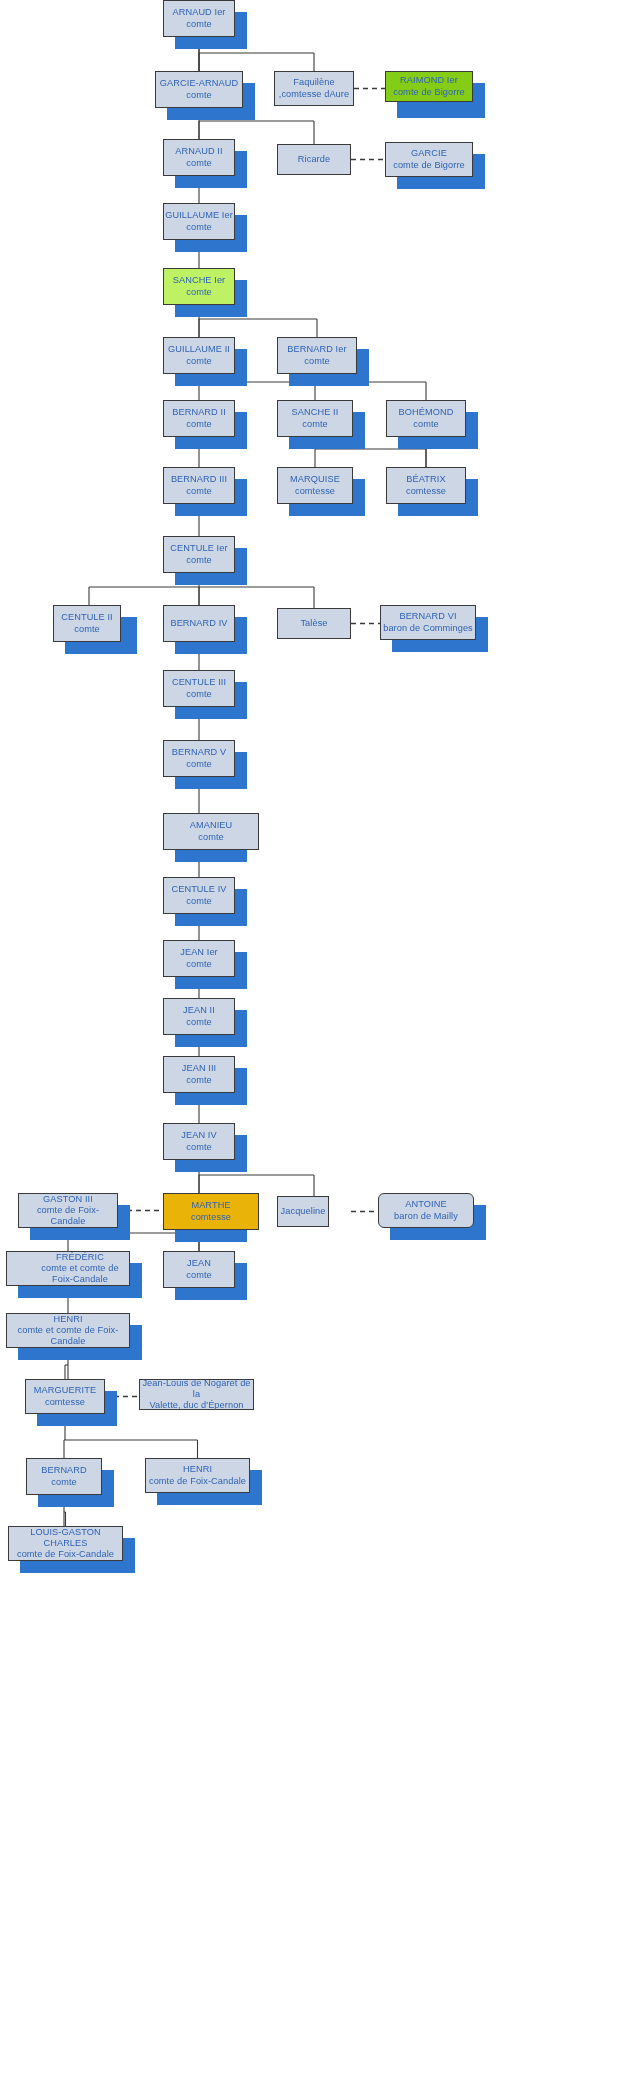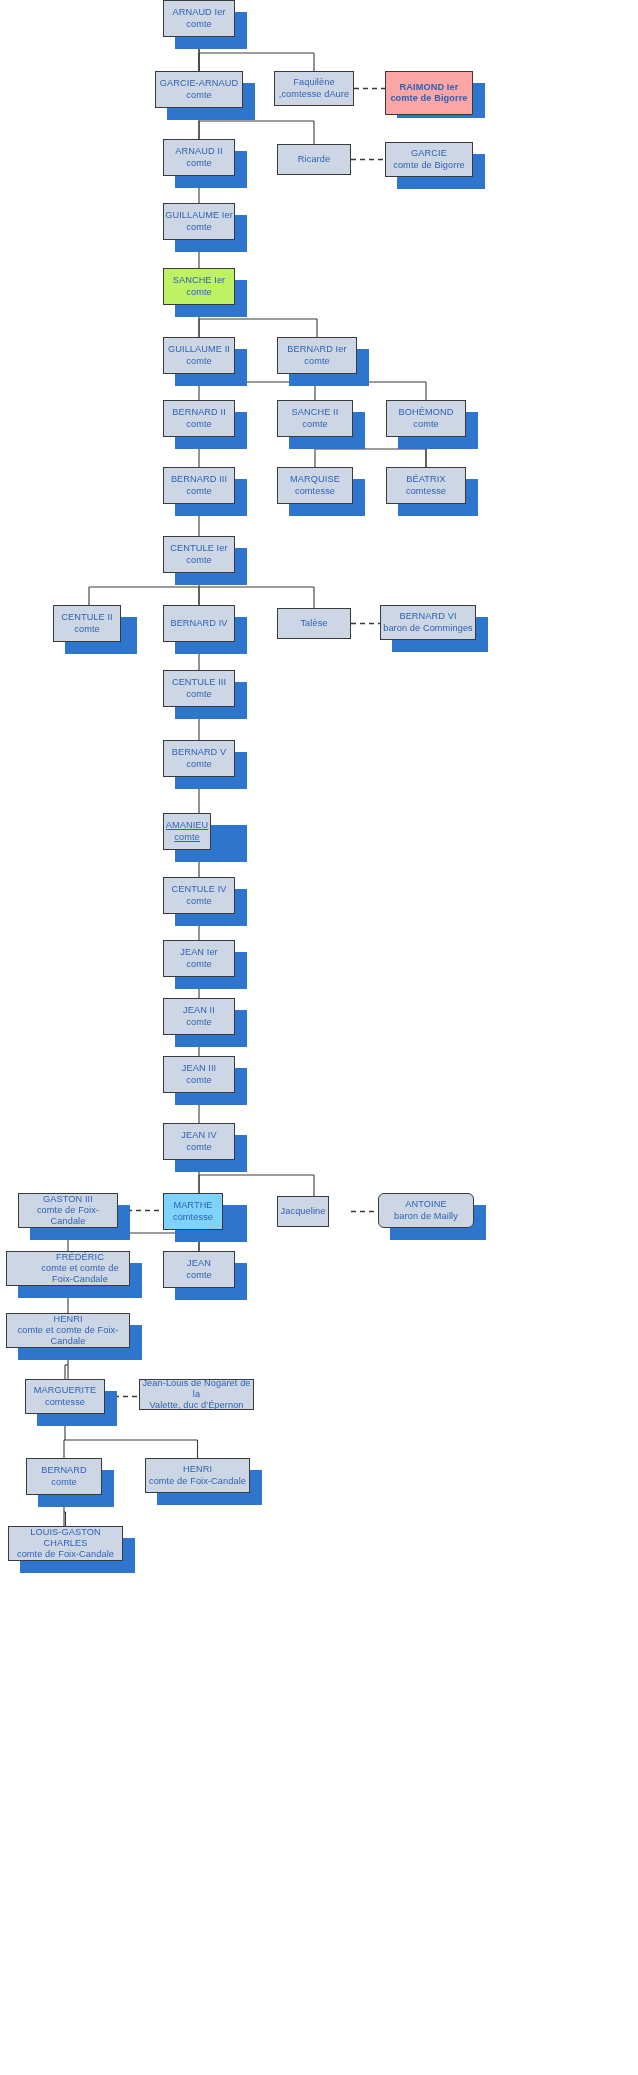--- a/index.html
+++ b/index.html
@@ -131,21 +131,21 @@
       <div class="shadow" style="left: 167px; top: 83px; width: 88px; height: 37px; background: rgb(46, 118, 205);"></div>
       <div class="node" style="left: 155px; top: 71px; width: 88px; height: 37px; background: rgb(204, 214, 229); border-color: rgb(58, 58, 58); color: rgb(47, 98, 181);">
         <span class="ln">GARCIE-ARNAUD</span>
         <span class="ln">comte</span>
       </div>
       <div class="node" style="left: 274px; top: 71px; width: 80px; height: 35px; background: rgb(204, 214, 229); border-color: rgb(58, 58, 58); color: rgb(47, 98, 181);">
         <span class="ln">Faquilène</span>
         <span class="ln">,comtesse dAure</span>
       </div>
       <div class="shadow" style="left: 397px; top: 83px; width: 88px; height: 35px; background: rgb(46, 118, 205);"></div>
-      <div class="node" style="left: 385px; top: 71px; width: 88px; height: 44px; background: #fca5a5; border-color: rgb(58, 58, 58); color: rgb(47, 98, 181); font-weight: bold;">
+      <div class="node" style="left: 385px; top: 71px; width: 88px; height: 31px; background: #84cc16; border-color: rgb(58, 58, 58); color: rgb(47, 98, 181);">
         <span class="ln">RAIMOND Ier</span>
         <span class="ln">comte de Bigorre</span>
       </div>
       <div class="shadow" style="left: 175px; top: 151px; width: 72px; height: 37px; background: rgb(46, 118, 205);"></div>
       <div class="node" style="left: 163px; top: 139px; width: 72px; height: 37px; background: rgb(204, 214, 229); border-color: rgb(58, 58, 58); color: rgb(47, 98, 181);">
         <span class="ln">ARNAUD II</span>
         <span class="ln">comte</span>
       </div>
       <div class="node" style="left: 277px; top: 144px; width: 74px; height: 31px; background: rgb(204, 214, 229); border-color: rgb(58, 58, 58); color: rgb(47, 98, 181);">
         <span class="ln">Ricarde</span>
@@ -231,21 +231,21 @@
       <div class="node" style="left: 163px; top: 670px; width: 72px; height: 37px; background: rgb(204, 214, 229); border-color: rgb(58, 58, 58); color: rgb(47, 98, 181);">
         <span class="ln">CENTULE III</span>
         <span class="ln">comte</span>
       </div>
       <div class="shadow" style="left: 175px; top: 752px; width: 72px; height: 37px; background: rgb(46, 118, 205);"></div>
       <div class="node" style="left: 163px; top: 740px; width: 72px; height: 37px; background: rgb(204, 214, 229); border-color: rgb(58, 58, 58); color: rgb(47, 98, 181);">
         <span class="ln">BERNARD V</span>
         <span class="ln">comte</span>
       </div>
       <div class="shadow" style="left: 175px; top: 825px; width: 72px; height: 37px; background: rgb(46, 118, 205);"></div>
-      <div class="node" style="left: 163px; top: 813px; width: 48px; height: 37px; background: rgb(204, 214, 229); border-color: rgb(58, 58, 58); color: rgb(47, 98, 181); text-decoration: underline;">
+      <div class="node" style="left: 163px; top: 813px; width: 96px; height: 37px; background: rgb(204, 214, 229); border-color: rgb(58, 58, 58); color: rgb(47, 98, 181);">
         <span class="ln">AMANIEU</span>
         <span class="ln">comte</span>
       </div>
       <div class="shadow" style="left: 175px; top: 889px; width: 72px; height: 37px; background: rgb(46, 118, 205);"></div>
       <div class="node" style="left: 163px; top: 877px; width: 72px; height: 37px; background: rgb(204, 214, 229); border-color: rgb(58, 58, 58); color: rgb(47, 98, 181);">
         <span class="ln">CENTULE IV</span>
         <span class="ln">comte</span>
       </div>
       <div class="shadow" style="left: 175px; top: 952px; width: 72px; height: 37px; background: rgb(46, 118, 205);"></div>
       <div class="node" style="left: 163px; top: 940px; width: 72px; height: 37px; background: rgb(204, 214, 229); border-color: rgb(58, 58, 58); color: rgb(47, 98, 181);">
@@ -266,21 +266,21 @@
       <div class="node" style="left: 163px; top: 1123px; width: 72px; height: 37px; background: rgb(204, 214, 229); border-color: rgb(58, 58, 58); color: rgb(47, 98, 181);">
         <span class="ln">JEAN IV</span>
         <span class="ln">comte</span>
       </div>
       <div class="shadow" style="left: 30px; top: 1205px; width: 100px; height: 35px; background: rgb(46, 118, 205);"></div>
       <div class="node" style="left: 18px; top: 1193px; width: 100px; height: 35px; background: rgb(204, 214, 229); border-color: rgb(58, 58, 58); color: rgb(47, 98, 181);">
         <span class="ln">GASTON III</span>
         <span class="ln wrap">comte de Foix-Candale</span>
       </div>
       <div class="shadow" style="left: 175px; top: 1205px; width: 72px; height: 37px; background: rgb(46, 118, 205);"></div>
-      <div class="node" style="left: 163px; top: 1193px; width: 60px; height: 37px; background: #7dd3fc; border-color: rgb(58, 58, 58); color: rgb(47, 98, 181);">
+      <div class="node" style="left: 163px; top: 1193px; width: 96px; height: 37px; background: #eab308; border-color: rgb(58, 58, 58); color: rgb(47, 98, 181);">
         <span class="ln">MARTHE</span>
         <span class="ln">comtesse</span>
       </div>
       <div class="node" style="left: 277px; top: 1196px; width: 52px; height: 31px; background: rgb(204, 214, 229); border-color: rgb(58, 58, 58); color: rgb(47, 98, 181);">
         <span class="ln">Jacqueline</span>
       </div>
       <div class="shadow" style="left: 390px; top: 1205px; width: 96px; height: 35px; background: rgb(46, 118, 205);"></div>
       <div class="node" style="left: 378px; top: 1193px; width: 96px; height: 35px; background: rgb(204, 214, 229); border-color: rgb(58, 58, 58); color: rgb(47, 98, 181); border-radius: 6px;">
         <span class="ln">ANTOINE</span>
         <span class="ln">baron de Mailly</span>

